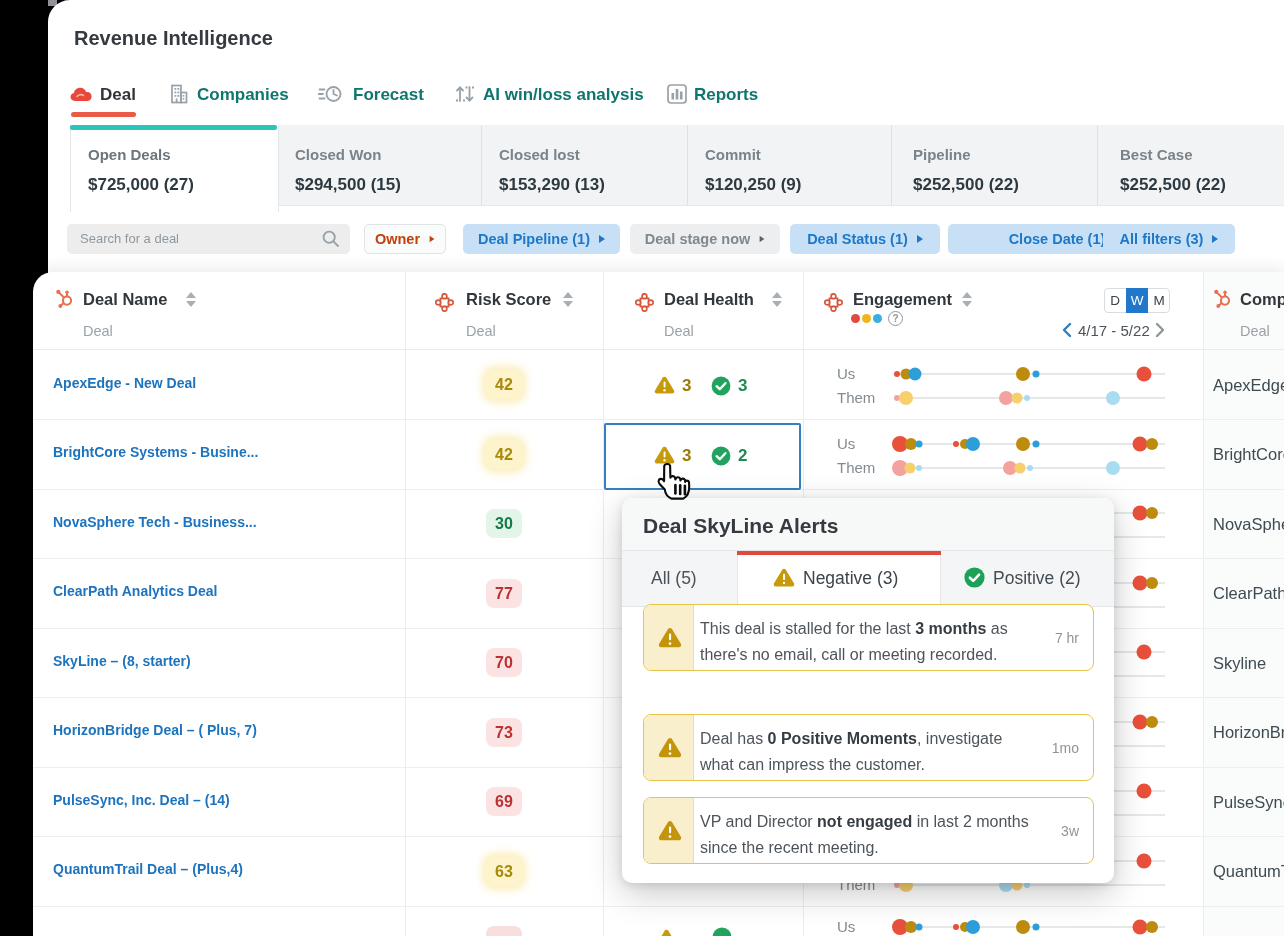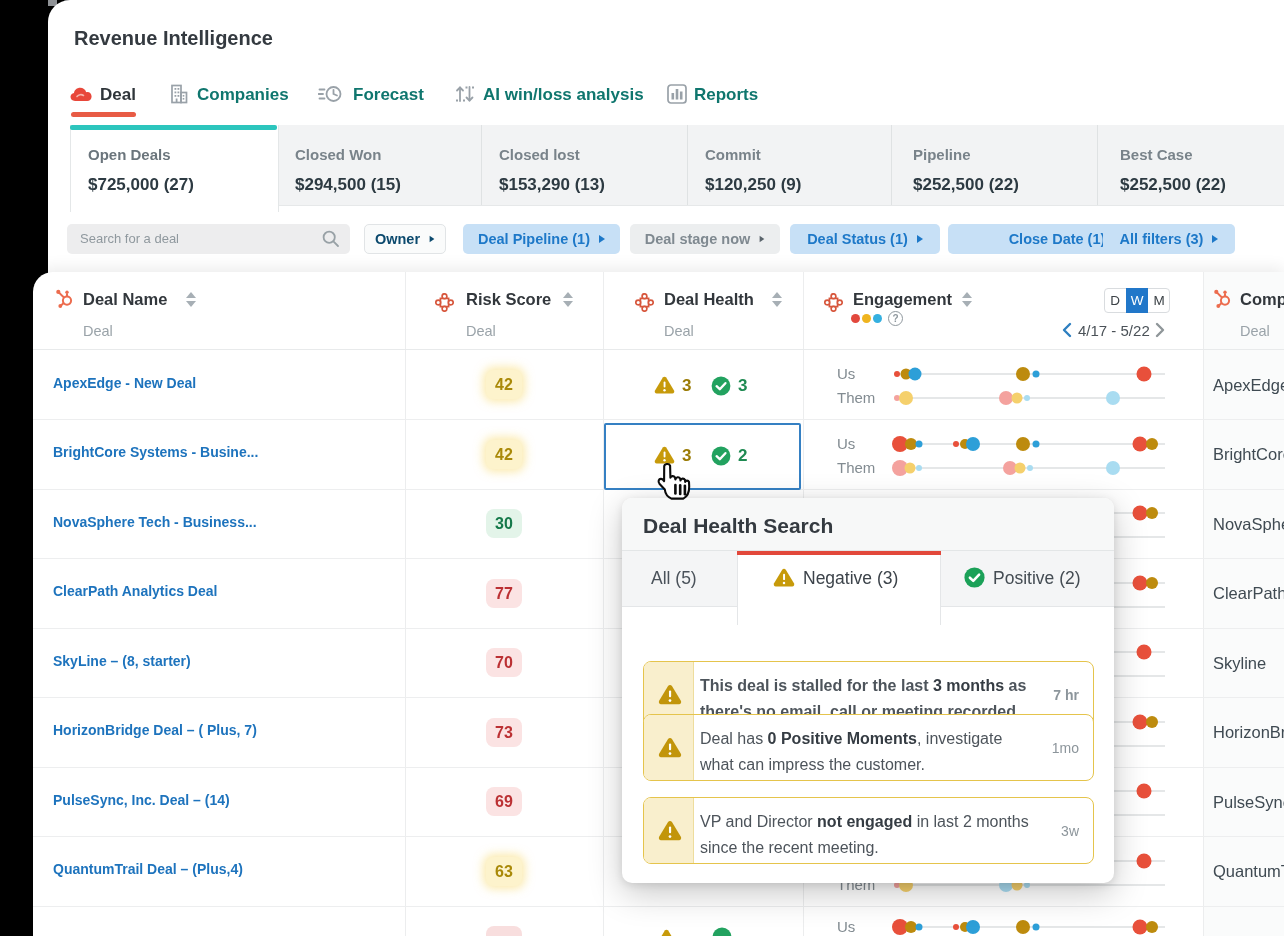--- a/index.html
+++ b/index.html
@@ -131,21 +131,21 @@
   <div class="abs cardval" style="left:913px;top:175px;">$252,500 (22)</div>
   <div class="abs cardlabel" style="left:1120px;top:146px;">Best Case</div>
   <div class="abs cardval" style="left:1120px;top:175px;">$252,500 (22)</div>
 
   <div class="abs" style="left:67px;top:224px;width:283px;height:30px;background:#ededee;border-radius:5px;"></div>
   <div class="abs" style="left:80px;top:231px;font-size:13px;color:#8f989e;">Search for a deal</div>
   <svg class="abs" style="left:322px;top:230px;" width="18" height="18" viewBox="0 0 18 18">
     <circle cx="7.2" cy="7.2" r="5.6" stroke="#98a1a6" stroke-width="1.8" fill="none"></circle>
     <path d="M11.4 11.4 L16 16" stroke="#98a1a6" stroke-width="1.8" stroke-linecap="round"></path>
   </svg>
-  <div class="abs chip" style="left:364px;width:82px;background:#fafbfb;border:1px solid #e1e4e6;color:#0c4a6e;box-sizing:border-box;font-weight:600;">Owner<span class="arr" style="transform:scale(0.8);"></span></div>
+  <div class="abs chip" style="left:364px;width:82px;background:#fafbfb;border:1px solid #e1e4e6;color:#c2410c;box-sizing:border-box;font-weight:600;">Owner<span class="arr" style="transform:scale(0.8);"></span></div>
   <div class="abs chip bluechip" style="left:463px;width:157px;">Deal Pipeline (1)<span class="arr"></span></div>
   <div class="abs chip graychip" style="left:630px;width:150px;">Deal stage now<span class="arr" style="color:#5a646b;transform:scale(0.8);"></span></div>
   <div class="abs chip bluechip" style="left:790px;width:150px;">Deal Status (1)<span class="arr"></span></div>
   <div class="abs chip bluechip" style="left:948px;width:145px;padding-left:44px;">Close Date (1)<span class="arr"></span></div>
   <div class="abs chip bluechip" style="left:1103px;width:132px;">All filters (3)<span class="arr"></span></div>
 
   <div class="abs" id="tablepanel"></div>
   <div class="abs" style="left:1204px;top:272px;width:80px;height:664px;background:#fafbfb;"></div>
   <div class="abs colsep" style="left:405px;"></div>
   <div class="abs colsep" style="left:603px;"></div>
@@ -504,38 +504,38 @@
     <circle cx="217" cy="48" r="5.5" fill="#f5d06c"></circle>
     <circle cx="227" cy="48" r="3" fill="#a9dcf1"></circle>
     <circle cx="310" cy="48" r="7" fill="#a9dcf1"></circle>
   </svg>
 
   <div class="abs" style="left:604px;top:423px;width:197px;height:67px;border:2px solid #3580c3;border-radius:2px;box-sizing:border-box;"></div>
 
   <div class="abs" id="popup" style="left:622px;top:498px;width:492px;height:385px;background:#fff;border-radius:10px;
        box-shadow:0 10px 34px rgba(0,0,0,0.22), 0 2px 8px rgba(0,0,0,0.10);"></div>
   <div class="abs" style="left:622px;top:498px;width:492px;height:53px;background:#f7f8f8;border-radius:10px 10px 0 0;border-bottom:1px solid #e3e6e7;box-sizing:border-box;"></div>
-  <div class="abs" style="left:643px;top:514px;font-size:21px;font-weight:700;color:#343a40;">Deal Health Search</div>
+  <div class="abs" style="left:643px;top:514px;font-size:21px;font-weight:700;color:#343a40;">Deal SkyLine Alerts</div>
   <div class="abs" style="left:622px;top:551px;width:492px;height:56px;background:#f4f5f6;border-bottom:1px solid #e4e6e8;box-sizing:border-box;"></div>
   <div class="abs" style="left:737px;top:555px;width:204px;height:70px;background:#fff;border-left:1px solid #e4e6e8;border-right:1px solid #e4e6e8;box-sizing:border-box;"></div>
   <div class="abs" style="left:737px;top:551px;width:204px;height:4px;background:#e2483b;"></div>
   <div class="abs" style="left:651px;top:568px;font-size:17.5px;color:#4a525a;">All (5)</div>
   <svg class="abs" style="left:773px;top:568px;" width="22" height="19" viewBox="0 0 21 18">
     <path d="M8.8 1.6 C9.6 0.3 11.4 0.3 12.2 1.6 L20 14.5 C20.8 15.9 19.9 17.6 18.3 17.6 L2.7 17.6 C1.1 17.6 0.2 15.9 1 14.5 Z" fill="#c79a0a"></path>
     <rect x="9.6" y="5.5" width="1.9" height="6" rx="0.9" fill="#fff"></rect>
     <circle cx="10.5" cy="14.3" r="1.2" fill="#fff"></circle>
   </svg>
   <div class="abs" style="left:803px;top:568px;font-size:17.5px;color:#3c434a;">Negative (3)</div>
   <svg class="abs" style="left:964px;top:567px;" width="21" height="21" viewBox="0 0 20 20">
     <circle cx="10" cy="10" r="9.6" fill="#1ba158"></circle>
     <path d="M5.6 10.2 L8.8 13.2 L14.4 7.2" stroke="#fff" stroke-width="2.4" fill="none" stroke-linecap="round" stroke-linejoin="round"></path>
   </svg>
   <div class="abs" style="left:993px;top:568px;font-size:17.5px;color:#444c53;">Positive (2)</div>
 
-  <div class="abs alert" style="top:661px;font-weight:bold;">
+  <div class="abs alert" style="top:604px;">
     <svg class="svgtri" width="24" height="21" viewBox="0 0 21 18">
       <path d="M8.8 1.6 C9.6 0.3 11.4 0.3 12.2 1.6 L20 14.5 C20.8 15.9 19.9 17.6 18.3 17.6 L2.7 17.6 C1.1 17.6 0.2 15.9 1 14.5 Z" fill="#c2950a"></path>
       <rect x="9.6" y="5.5" width="1.9" height="6" rx="0.9" fill="#fff"></rect>
       <circle cx="10.5" cy="14.3" r="1.2" fill="#fff"></circle>
     </svg>
     <div class="altxt">This deal is stalled for the last <b>3 months</b> as<br>there's no email, call or meeting recorded.</div>
     <div class="altime">7 hr</div>
   </div>
   <div class="abs alert" style="top:714px;">
     <svg class="svgtri" width="24" height="21" viewBox="0 0 21 18">

